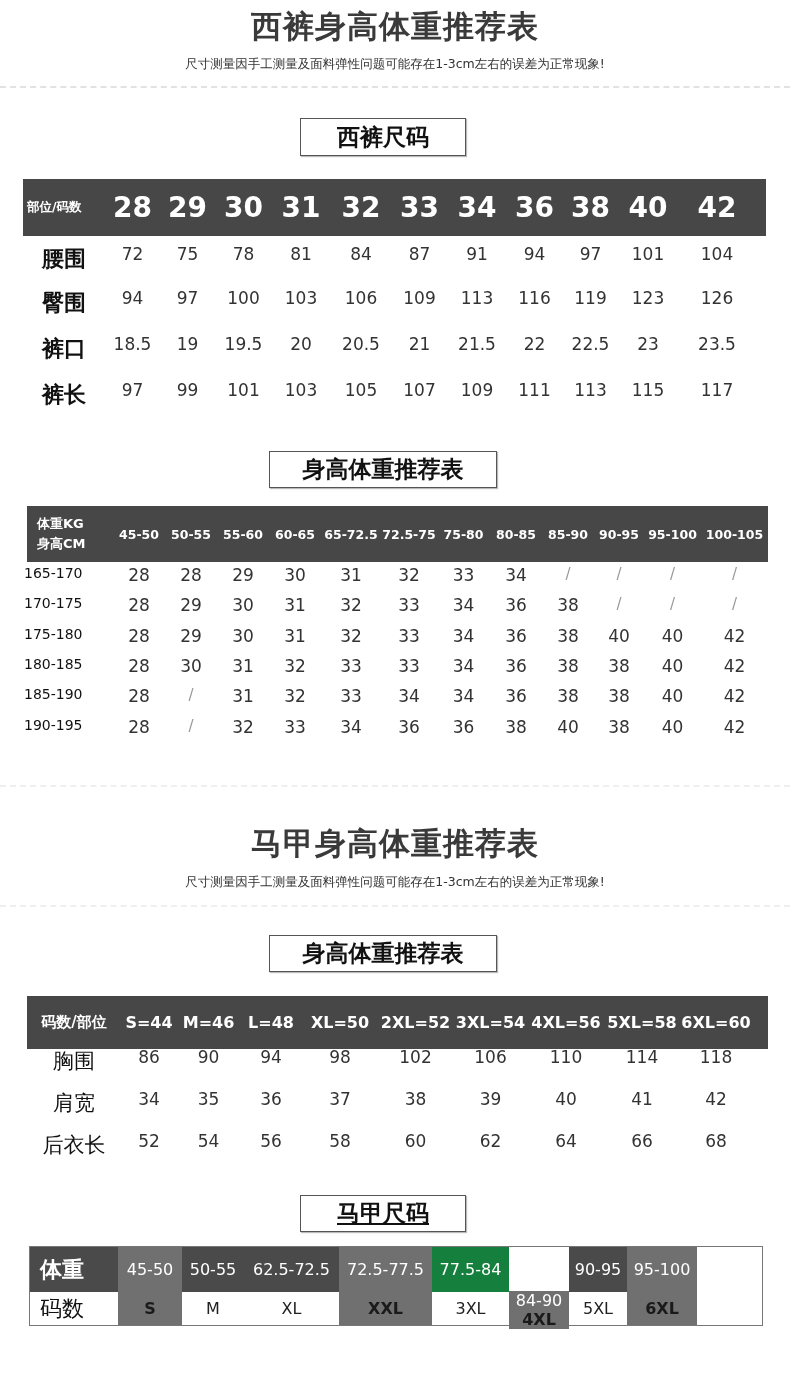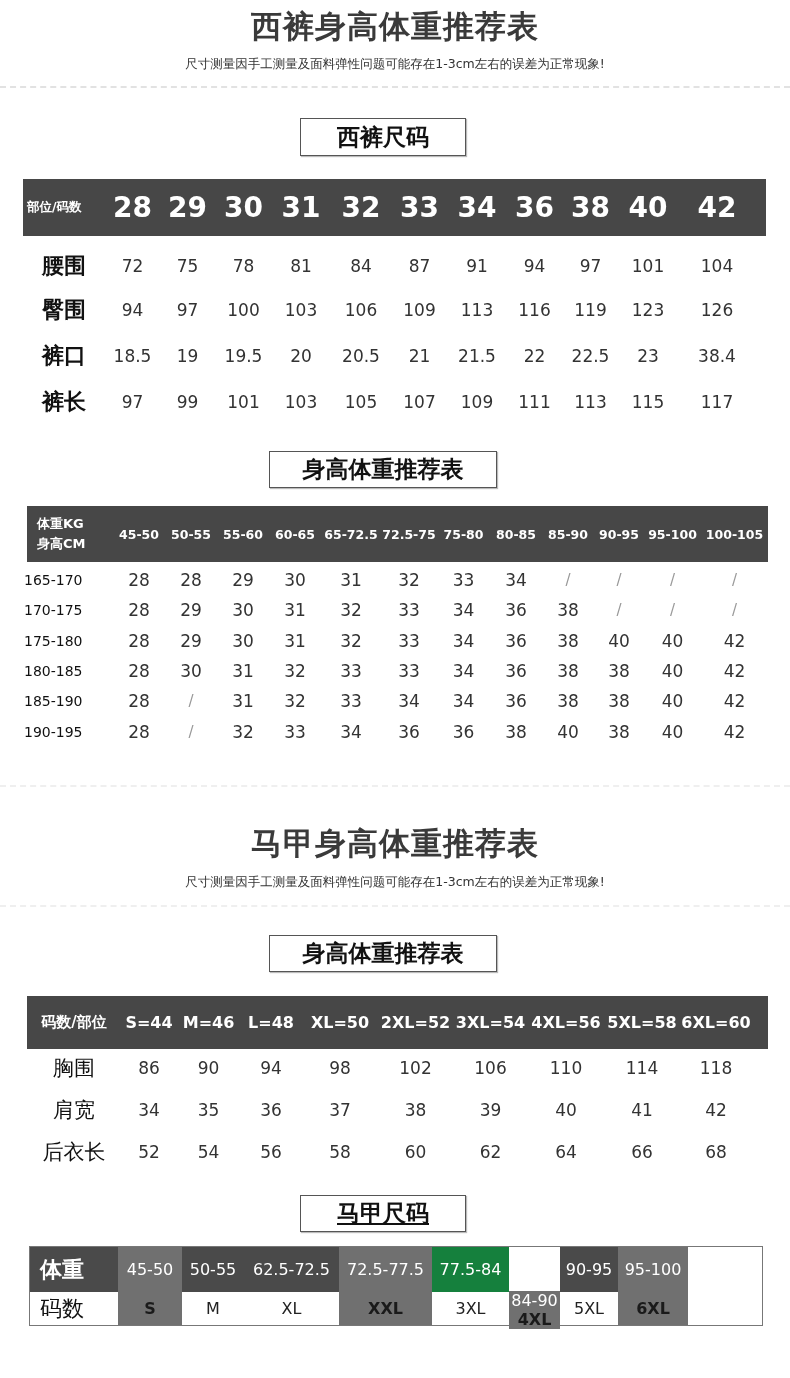--- a/index.html
+++ b/index.html
@@ -18,21 +18,21 @@
   .dash {
     left: 0; width: 790px; height: 0; border-top: 2px dashed #e2e2e2;
   }
   .boxlabel {
     border: 1.5px solid #555; background: #fff; text-align: center; font-size: 23px;
     font-weight: bold; color: #111; display: flex; align-items: center; justify-content: center;
     box-shadow: 1px 1px 1px #bbb;
   }
   .hdr { background: #474747; color: #fff; display: flex; align-items: center; }
   .cell { text-align: center; flex: none; }
-  .row { display: flex; align-items: center; }
+  .row { display: flex; }
 
   
   #t1h { left: 23px; top: 179px; width: 743px; height: 57px; }
   #t1h .lbl { width: 82px; font-size: 12.5px; font-weight: bold; padding-left: 4px; text-align: left; }
   #t1h .v { font-size: 28px; font-weight: bold; }
   .t1row { left: 23px; width: 743px; height: 44px; }
   .t1row .lbl { width: 82px; font-size: 22px; font-weight: bold; color: #111; text-align: center; }
   .t1row .v { font-size: 17px; color: #333; }
 
   
@@ -118,21 +118,21 @@
       <div class="cell v" style="width:55px">18.5</div>
       <div class="cell v" style="width:55px">19</div>
       <div class="cell v" style="width:57px">19.5</div>
       <div class="cell v" style="width:58px">20</div>
       <div class="cell v" style="width:62px">20.5</div>
       <div class="cell v" style="width:55px">21</div>
       <div class="cell v" style="width:60px">21.5</div>
       <div class="cell v" style="width:55px">22</div>
       <div class="cell v" style="width:57px">22.5</div>
       <div class="cell v" style="width:58px">23</div>
-      <div class="cell v" style="width:80px">38.4</div>
+      <div class="cell v" style="width:80px">23.5</div>
     </div>
     <div class="abs row t1row" style="top:380px;">
       <div class="cell lbl">裤长</div>
       <div class="cell v" style="width:55px">97</div>
       <div class="cell v" style="width:55px">99</div>
       <div class="cell v" style="width:57px">101</div>
       <div class="cell v" style="width:58px">103</div>
       <div class="cell v" style="width:62px">105</div>
       <div class="cell v" style="width:55px">107</div>
       <div class="cell v" style="width:60px">109</div>
@@ -340,21 +340,21 @@
       <div class="s" style="background:#ffffff;color:#222;">XL</div>
     </div>
     <div class="t4col" style="width:93px;">
       <div class="w" style="background:#707070">72.5-77.5</div>
       <div class="s" style="background:#707070;font-weight:bold;color:#1a1a1a;">XXL</div>
     </div>
     <div class="t4col" style="width:77px;">
       <div class="w" style="background:#15803d">77.5-84</div>
       <div class="s" style="background:#ffffff;color:#222;">3XL</div>
     </div>
-    <div class="t4col" style="width:51px;margin-top:44px;">
+    <div class="t4col" style="width:60px;margin-top:44px;">
       <div class="w" style="background:#707070">84-90</div>
       <div class="s" style="background:#707070;font-weight:bold;color:#1a1a1a;">4XL</div>
     </div>
     <div class="t4col" style="width:58px;">
       <div class="w" style="background:#4a4a4a">90-95</div>
       <div class="s" style="background:#ffffff;color:#222;">5XL</div>
     </div>
     <div class="t4col" style="width:70px;">
       <div class="w" style="background:#707070">95-100</div>
       <div class="s" style="background:#707070;font-weight:bold;color:#1a1a1a;">6XL</div>

